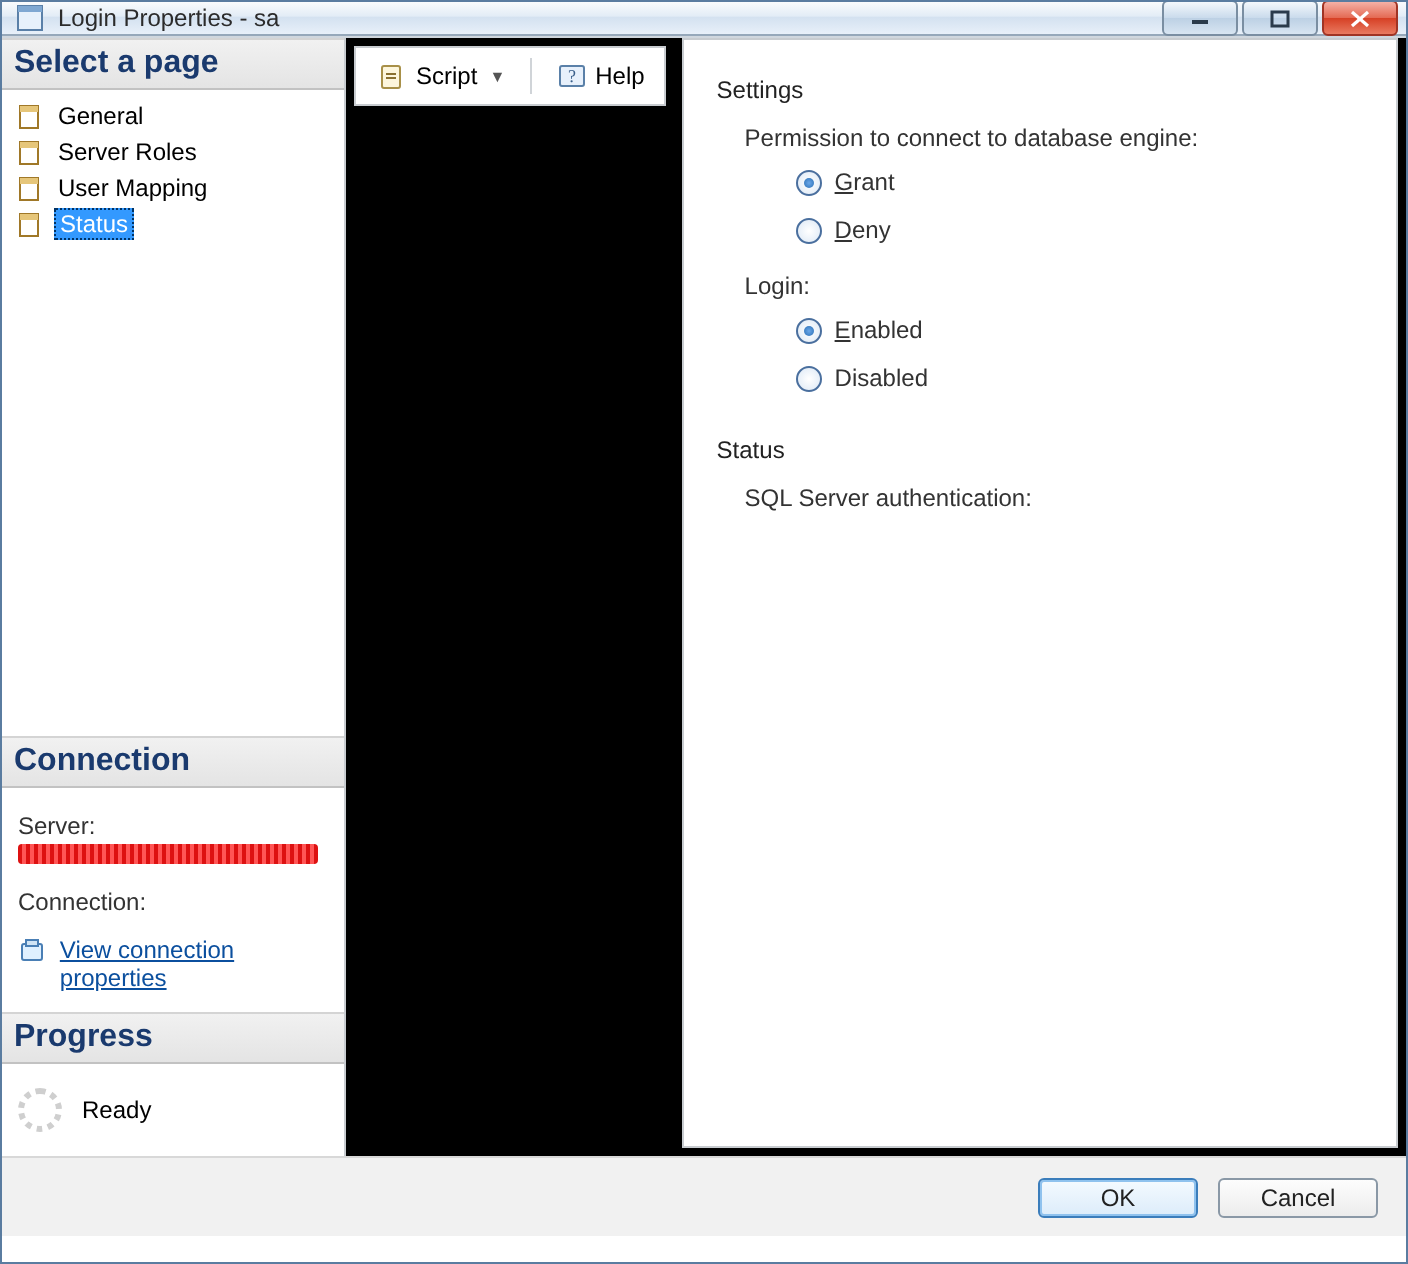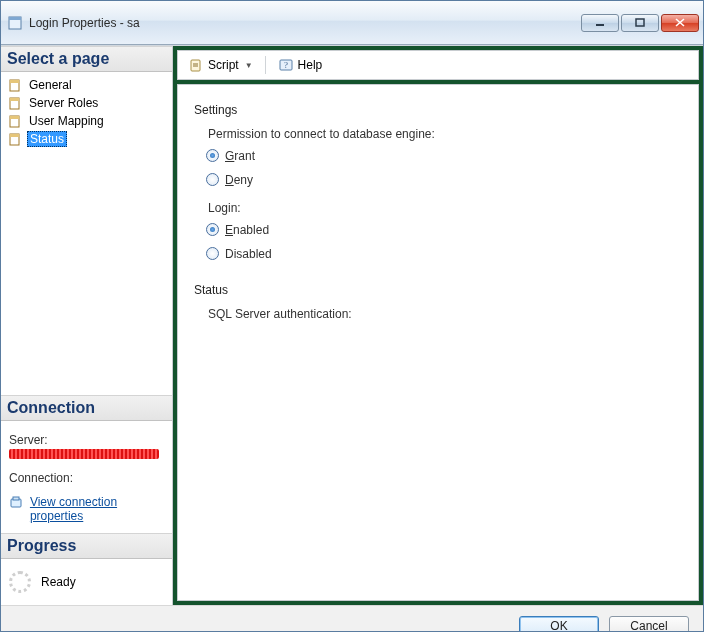--- a/index.html
+++ b/index.html
@@ -8,21 +8,21 @@
     font-family: "Segoe UI", Tahoma, sans-serif;
     font-size: 12px;
     background: #fff;
     width: 704px;
     height: 632px;
     overflow: hidden;
     border: 1px solid #5a7ca0;
   }
   
   .titlebar {
-    height: 44px;
+    height: 17px;
     background: linear-gradient(#f9fbfd, #e2ecf6 45%, #d3e1f0 46%, #e8f0f9);
     border-bottom: 1px solid #96a8ba;
     display: flex;
     align-items: center;
     padding: 0 4px 0 6px;
   }
   .titlebar .app-icon {
     width: 16px; height: 16px;
     display: inline-flex; align-items: center; justify-content: center;
     margin-right: 6px;
@@ -106,22 +106,22 @@
     height: 46px;
   }
   .spinner {
     width: 22px; height: 22px;
     border-radius: 50%;
     border: 3px dotted #cfcfcf;
   }
   
   .right-panel {
     flex: 1;
-    background: #14532d;
-    display: flex; flex-direction: column;
+    background: #000000;
+    display: flex; flex-direction: row;
   }
   .toolbar {
     height: 30px;
     background: #fff;
     border: 1px solid #c8ccd0;
     margin: 4px;
     display: flex; align-items: center;
     padding: 0 6px;
     gap: 6px;
   }
@@ -132,22 +132,22 @@
     flex: 1;
     background: #fff;
     border: 1px solid #c8ccd0;
     margin: 0 4px 4px 4px;
     padding: 14px 16px;
     color: #333;
   }
   .group-title { margin: 4px 0 10px 0; color: #222; }
   .field-label { margin: 4px 0 8px 14px; }
   .radio-row, .check-row {
-    display: flex; align-items: flex-start; gap: 6px;
-    margin: 4px 0 10px 12px;
+    display: flex; align-items: center; gap: 6px;
+    margin: 4px 0 10px 40px;
   }
   .radio {
     width: 13px; height: 13px; border-radius: 50%;
     border: 1px solid #4a6f9e;
     background: radial-gradient(#fff,#dce8f5);
     display:flex; align-items:center; justify-content:center;
   }
   .radio.checked::after {
     content:""; width:5px; height:5px; border-radius:50%;
     background: radial-gradient(#6aa7e8,#2a6fb5);

